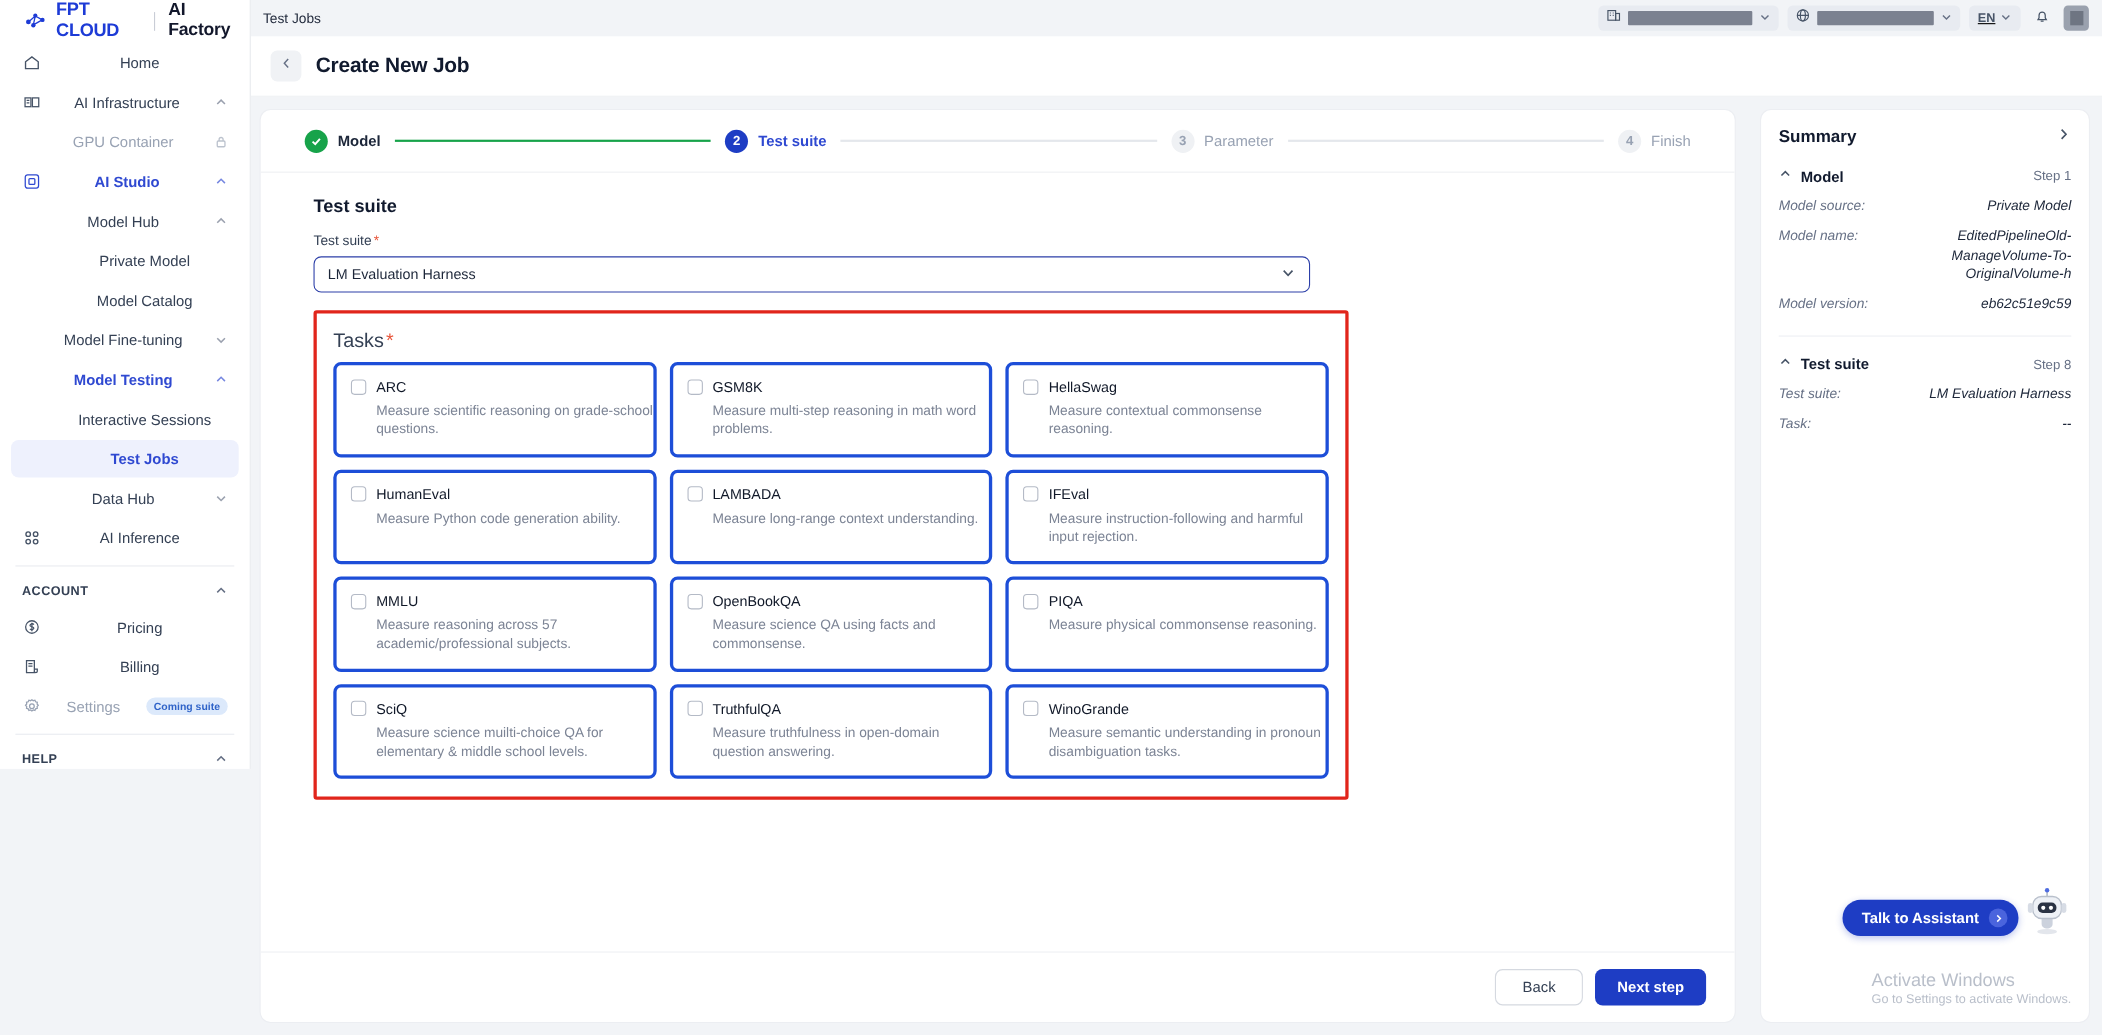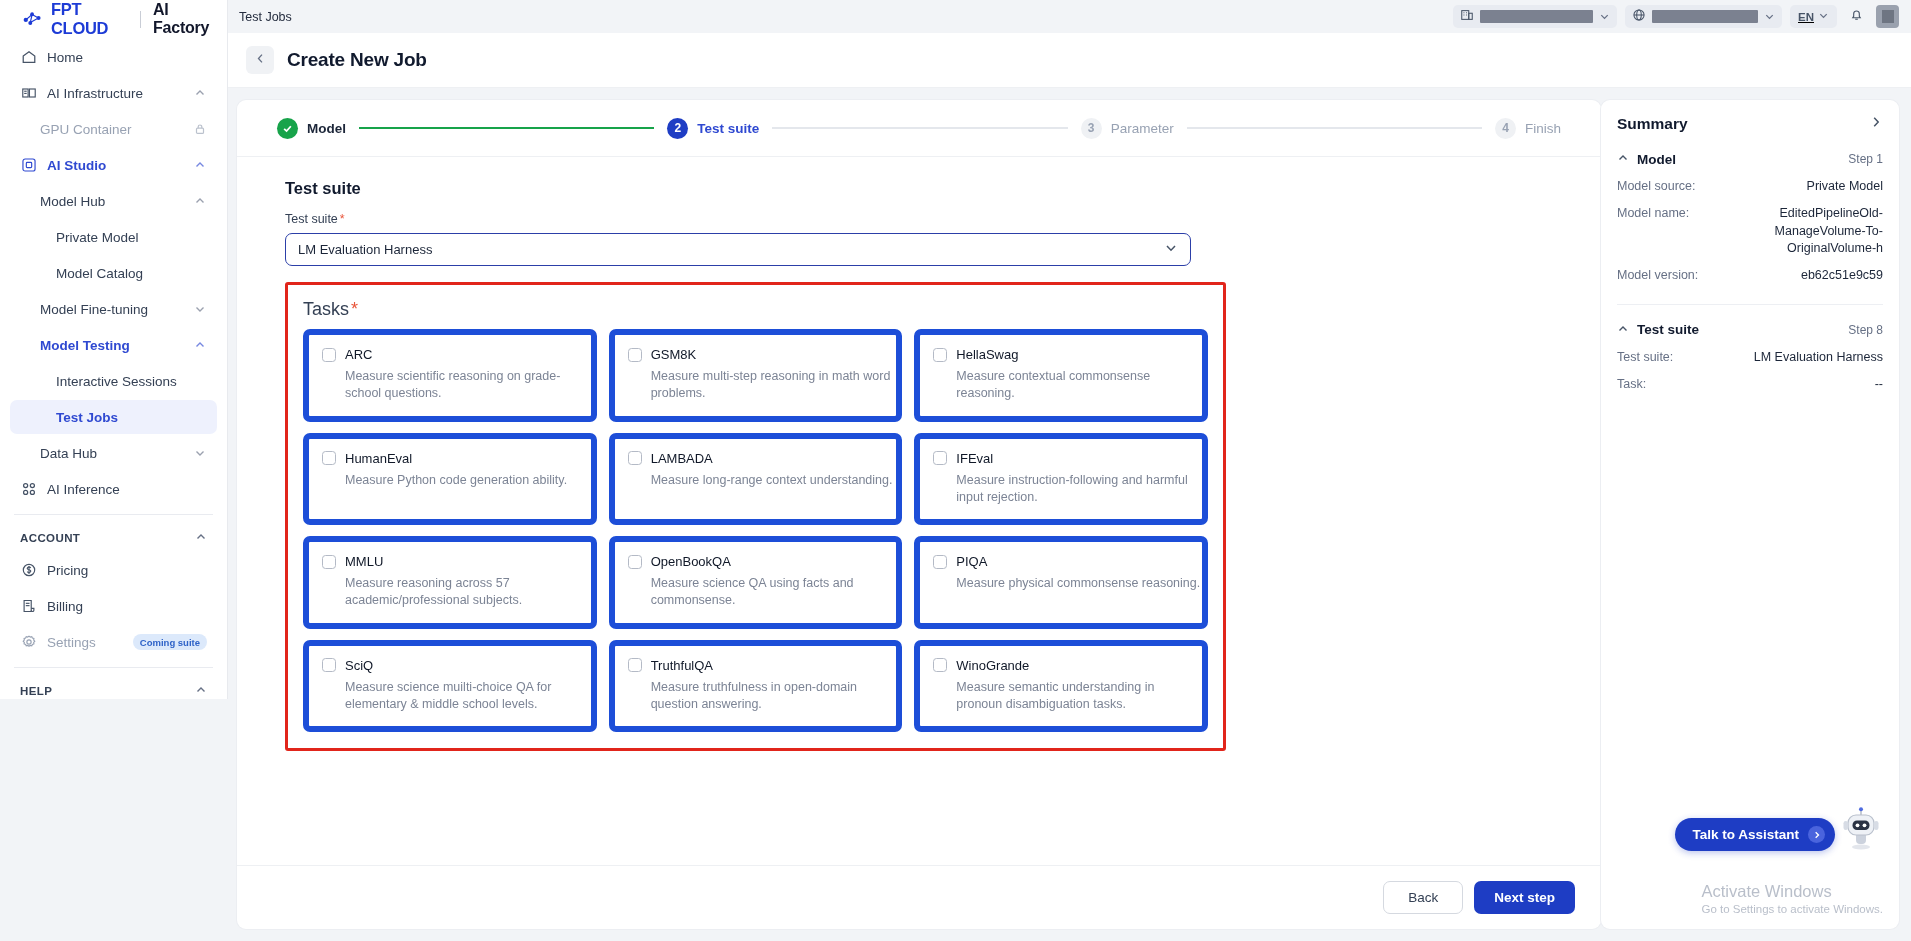--- a/index.html
+++ b/index.html
@@ -31,21 +31,21 @@
     font-size: 16.5px; font-weight: 700; color: #1d3bd6; letter-spacing: -0.3px;
   }
   .brand-sep { width: 1px; height: 17px; background: #c9cdd6; margin: 0 5px; }
   .brand-ai { font-size: 16px; font-weight: 700; color: #12172b; letter-spacing: -0.2px; }
 
   .nav { padding-top: 2px; }
   .nav-item {
     display: flex; align-items: center; gap: 10px;
     height: 34px; padding: 0 10px; margin-bottom: 2px;
     border-radius: 7px; cursor: pointer;
-    font-size: 13.5px; color: #344054;
+    font-size: 13.5px; color: #344054; text-align: center;
   }
   .nav-item .ico { width: 17px; height: 17px; flex: 0 0 17px; display:flex; align-items:center; justify-content:center;}
   .nav-item .lbl { flex: 1 1 auto; white-space: nowrap; }
   .nav-item .chev { width: 13px; height: 13px; flex: 0 0 13px; opacity: .65; }
   .nav-item.active { color: #2f49d1; font-weight: 600; }
   .nav-item.muted { color: #98a2b3; }
   .nav-item.sub { padding-left: 30px; font-size: 13.5px; }
   .nav-item.sub2 { padding-left: 46px; }
   .nav-item.selected { background: #eef1fd; color: #2f49d1; font-weight: 600; }
   .nav-sec {
@@ -90,21 +90,21 @@
     background: #ffffff; height: 55px; display: flex; align-items: center;
     padding: 0 18px; flex: 0 0 55px; border-bottom: 1px solid #eef0f3;
   }
   .backbtn {
     width: 28px; height: 28px; border-radius: 6px; background: #f0f2f5;
     display: flex; align-items: center; justify-content: center; cursor: pointer;
   }
   .pagetitle { font-size: 19px; font-weight: 700; color: #111a2e; margin-left: 13px; letter-spacing:-.2px;}
 
   .content {
-    flex: 1 1 auto; display: flex; gap: 0; padding: 12px 12px 12px 9px;
+    flex: 1 1 auto; display: flex; gap: 24px; padding: 12px 12px 12px 9px;
     min-height: 0;
   }
 
   
   .card {
     background: #fff; border-radius: 9px; flex: 1 1 auto;
     display: flex; flex-direction: column; min-width: 0; overflow: hidden;
     box-shadow: 0 0 0 1px #eceef2;
   }
   .stepper {
@@ -140,21 +140,21 @@
 
   .tasks-panel {
     margin-top: 16px; border: 3px solid #e1251b; border-radius: 3px;
     padding: 14px 15px 16px 15px; width: 941px; max-width: 100%;
   }
   .tasks-label { font-size: 18px; color: #344054; margin-bottom: 9px; }
   .tasks-grid {
     display: grid; grid-template-columns: repeat(3, 1fr); gap: 11px 12px;
   }
   .task-card {
-    border: 6px solid #1d4ed8; border-radius: 7px; padding: 12px 0 13px 13px;
+    border: 3px solid #1d4ed8; border-radius: 7px; padding: 12px 0 13px 13px;
     min-height: 74px; cursor: pointer; background: #fff;
   }
   .task-head { display: flex; align-items: center; gap: 9px; }
   .cbox {
     width: 14px; height: 14px; flex: 0 0 14px; border: 1.3px solid #b4bac6;
     border-radius: 3.5px; background: #fff;
   }
   .task-name { font-size: 13px; color: #101828; }
   .task-desc {
     font-size: 12.5px; color: #7c8495; line-height: 1.38; margin-top: 6px;
@@ -180,21 +180,21 @@
     display: flex; flex-direction: column; position: relative; overflow: hidden;
   }
   .sum-head { display: flex; align-items: center; margin-bottom: 13px; }
   .sum-title { font-size: 15.5px; font-weight: 700; color: #111a2e; flex: 1 1 auto; }
   .sum-group-head { display: flex; align-items: center; gap: 8px; margin-top: 4px; }
   .sum-group-title { font-size: 13.5px; font-weight: 700; color: #111a2e; flex: 1 1 auto; }
   .sum-step { font-size: 12px; color: #667085; }
   .sum-rows { margin-top: 10px; }
   .sum-row {
     display: flex; justify-content: space-between; gap: 12px;
-    font-size: 12.5px; margin-bottom: 9px; line-height: 1.42;
+    font-size: 12.5px; margin-bottom: 9px; line-height: 1.42; font-style: italic;
   }
   .sum-key { color: #667085; white-space: nowrap; }
   .sum-val { color: #1c2639; text-align: right; word-break: break-word; }
   .sum-div { height: 1px; background: #edeff3; margin: 10px 0 12px; }
 
   .assistant {
     position: absolute; right: 14px; bottom: 78px;
     display: flex; align-items: flex-end; gap: 2px;
   }
   .assist-btn {

